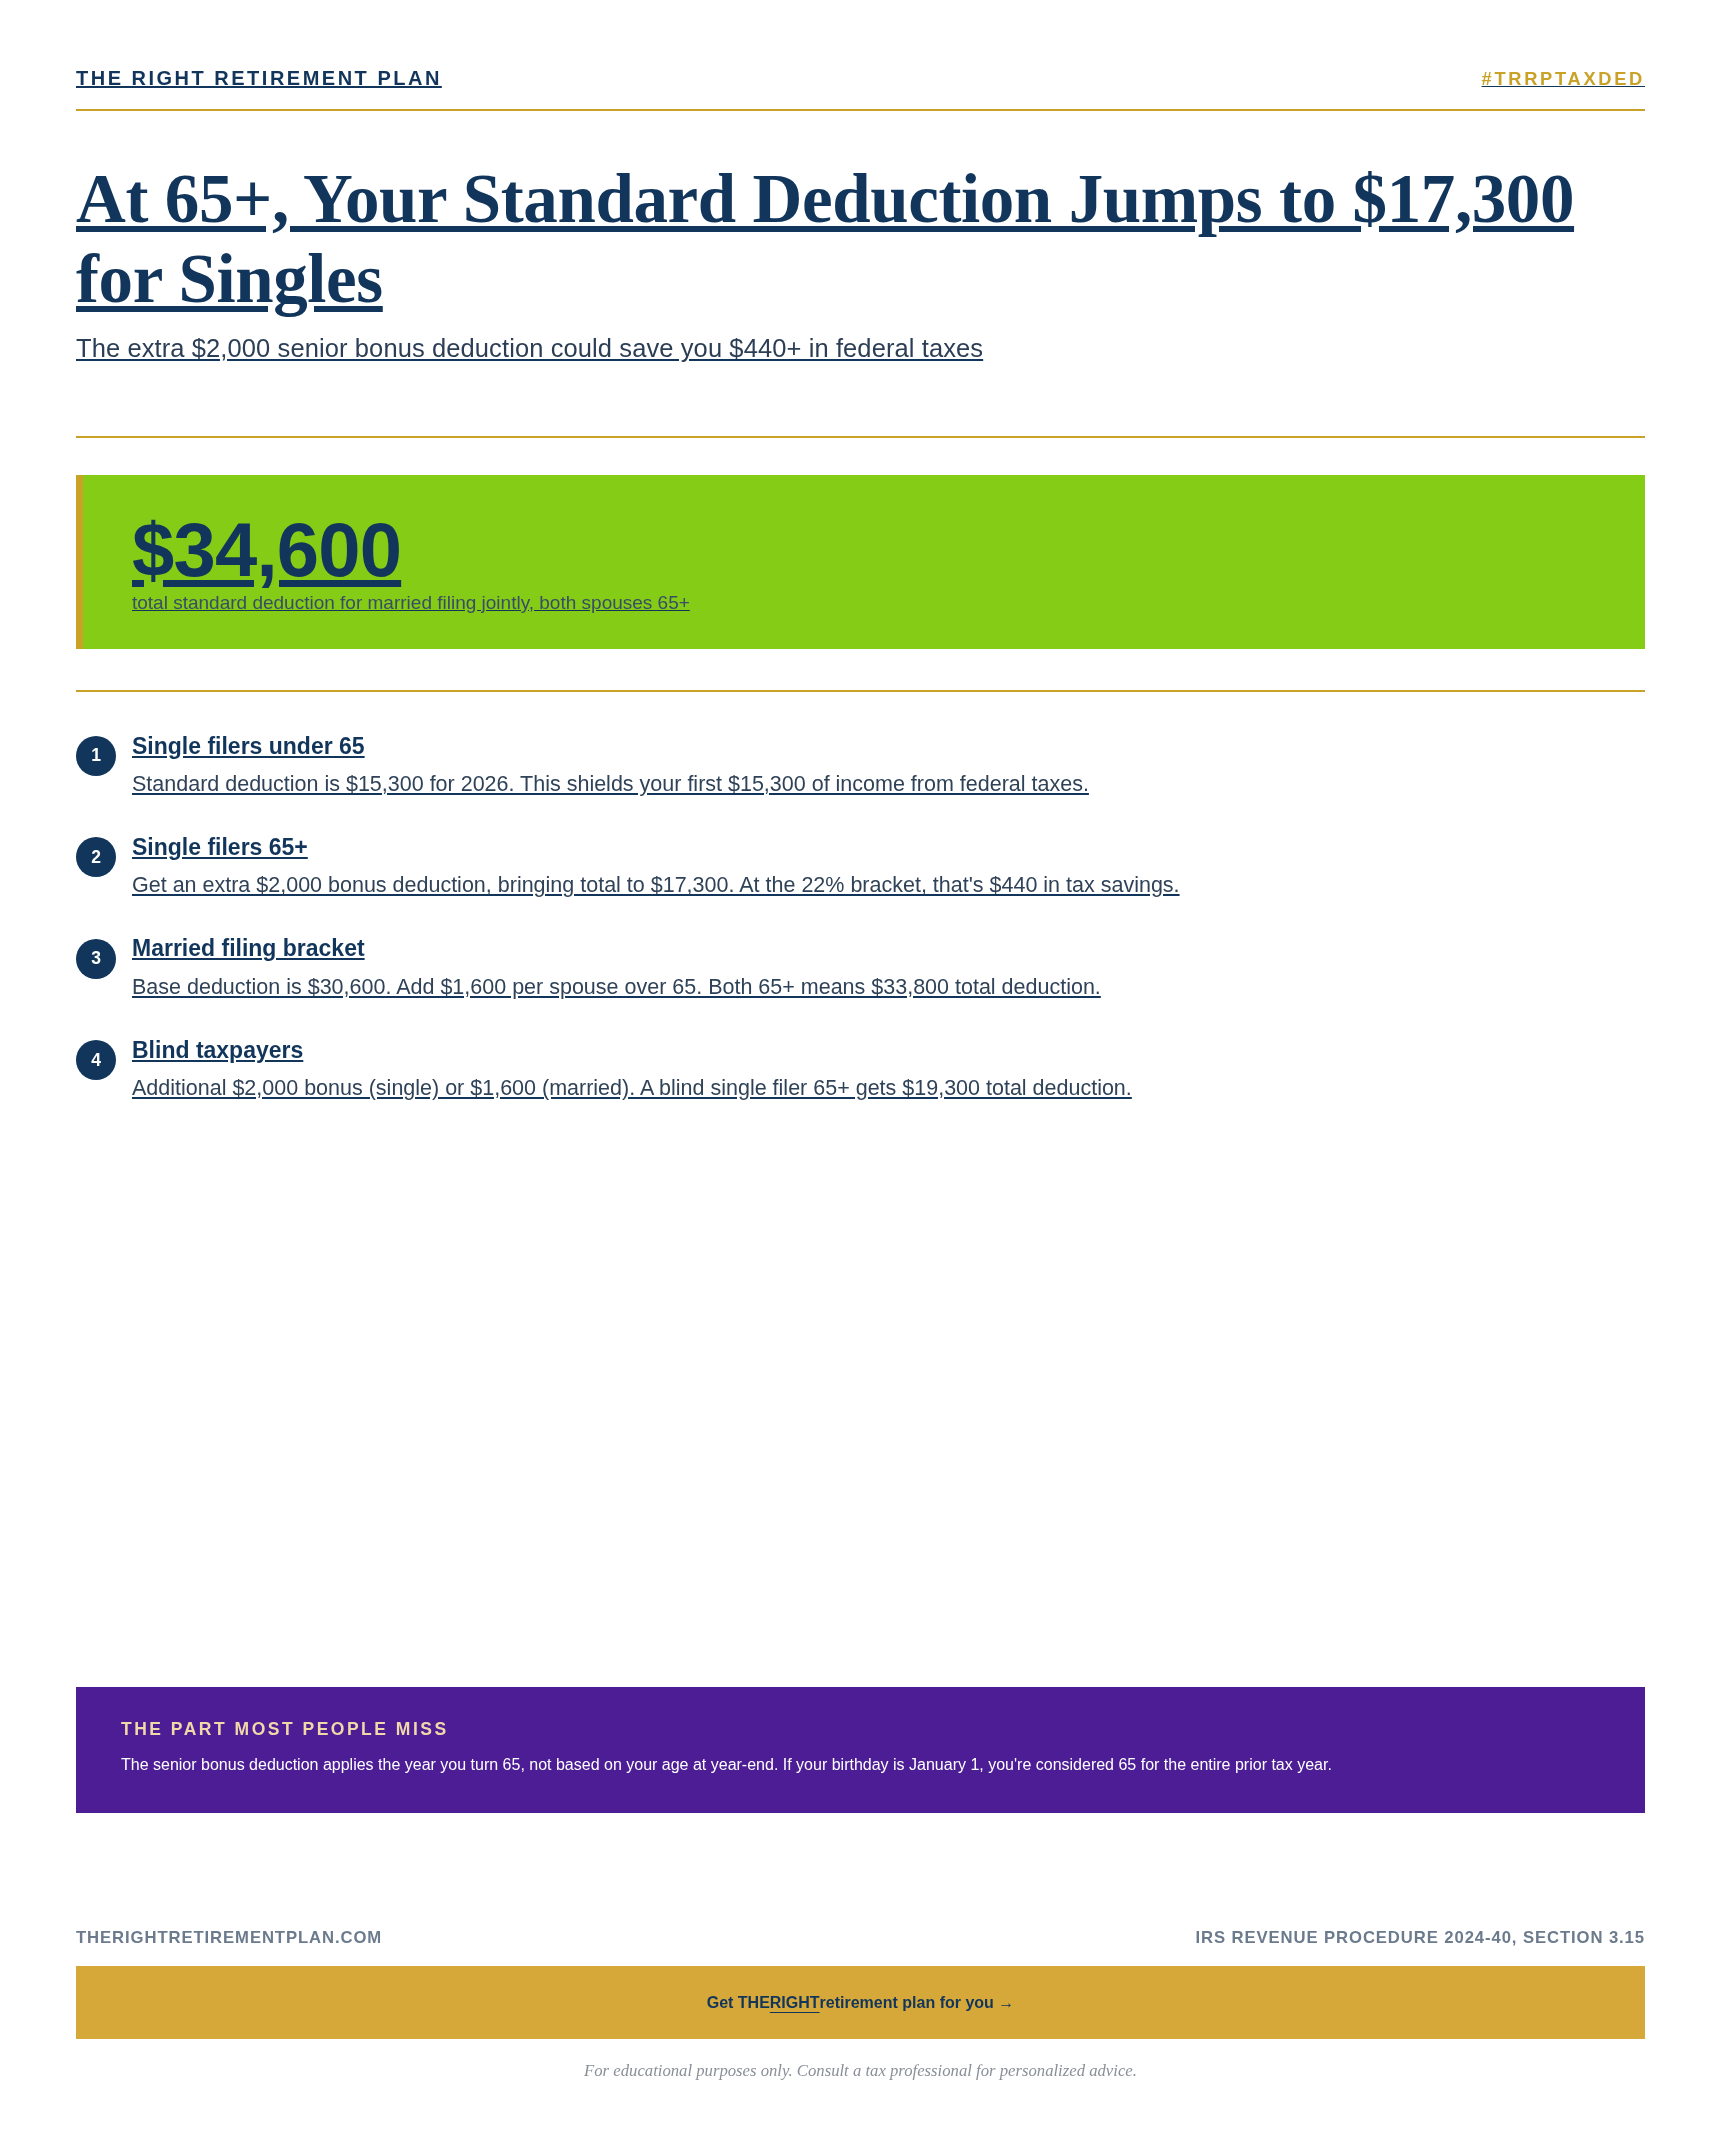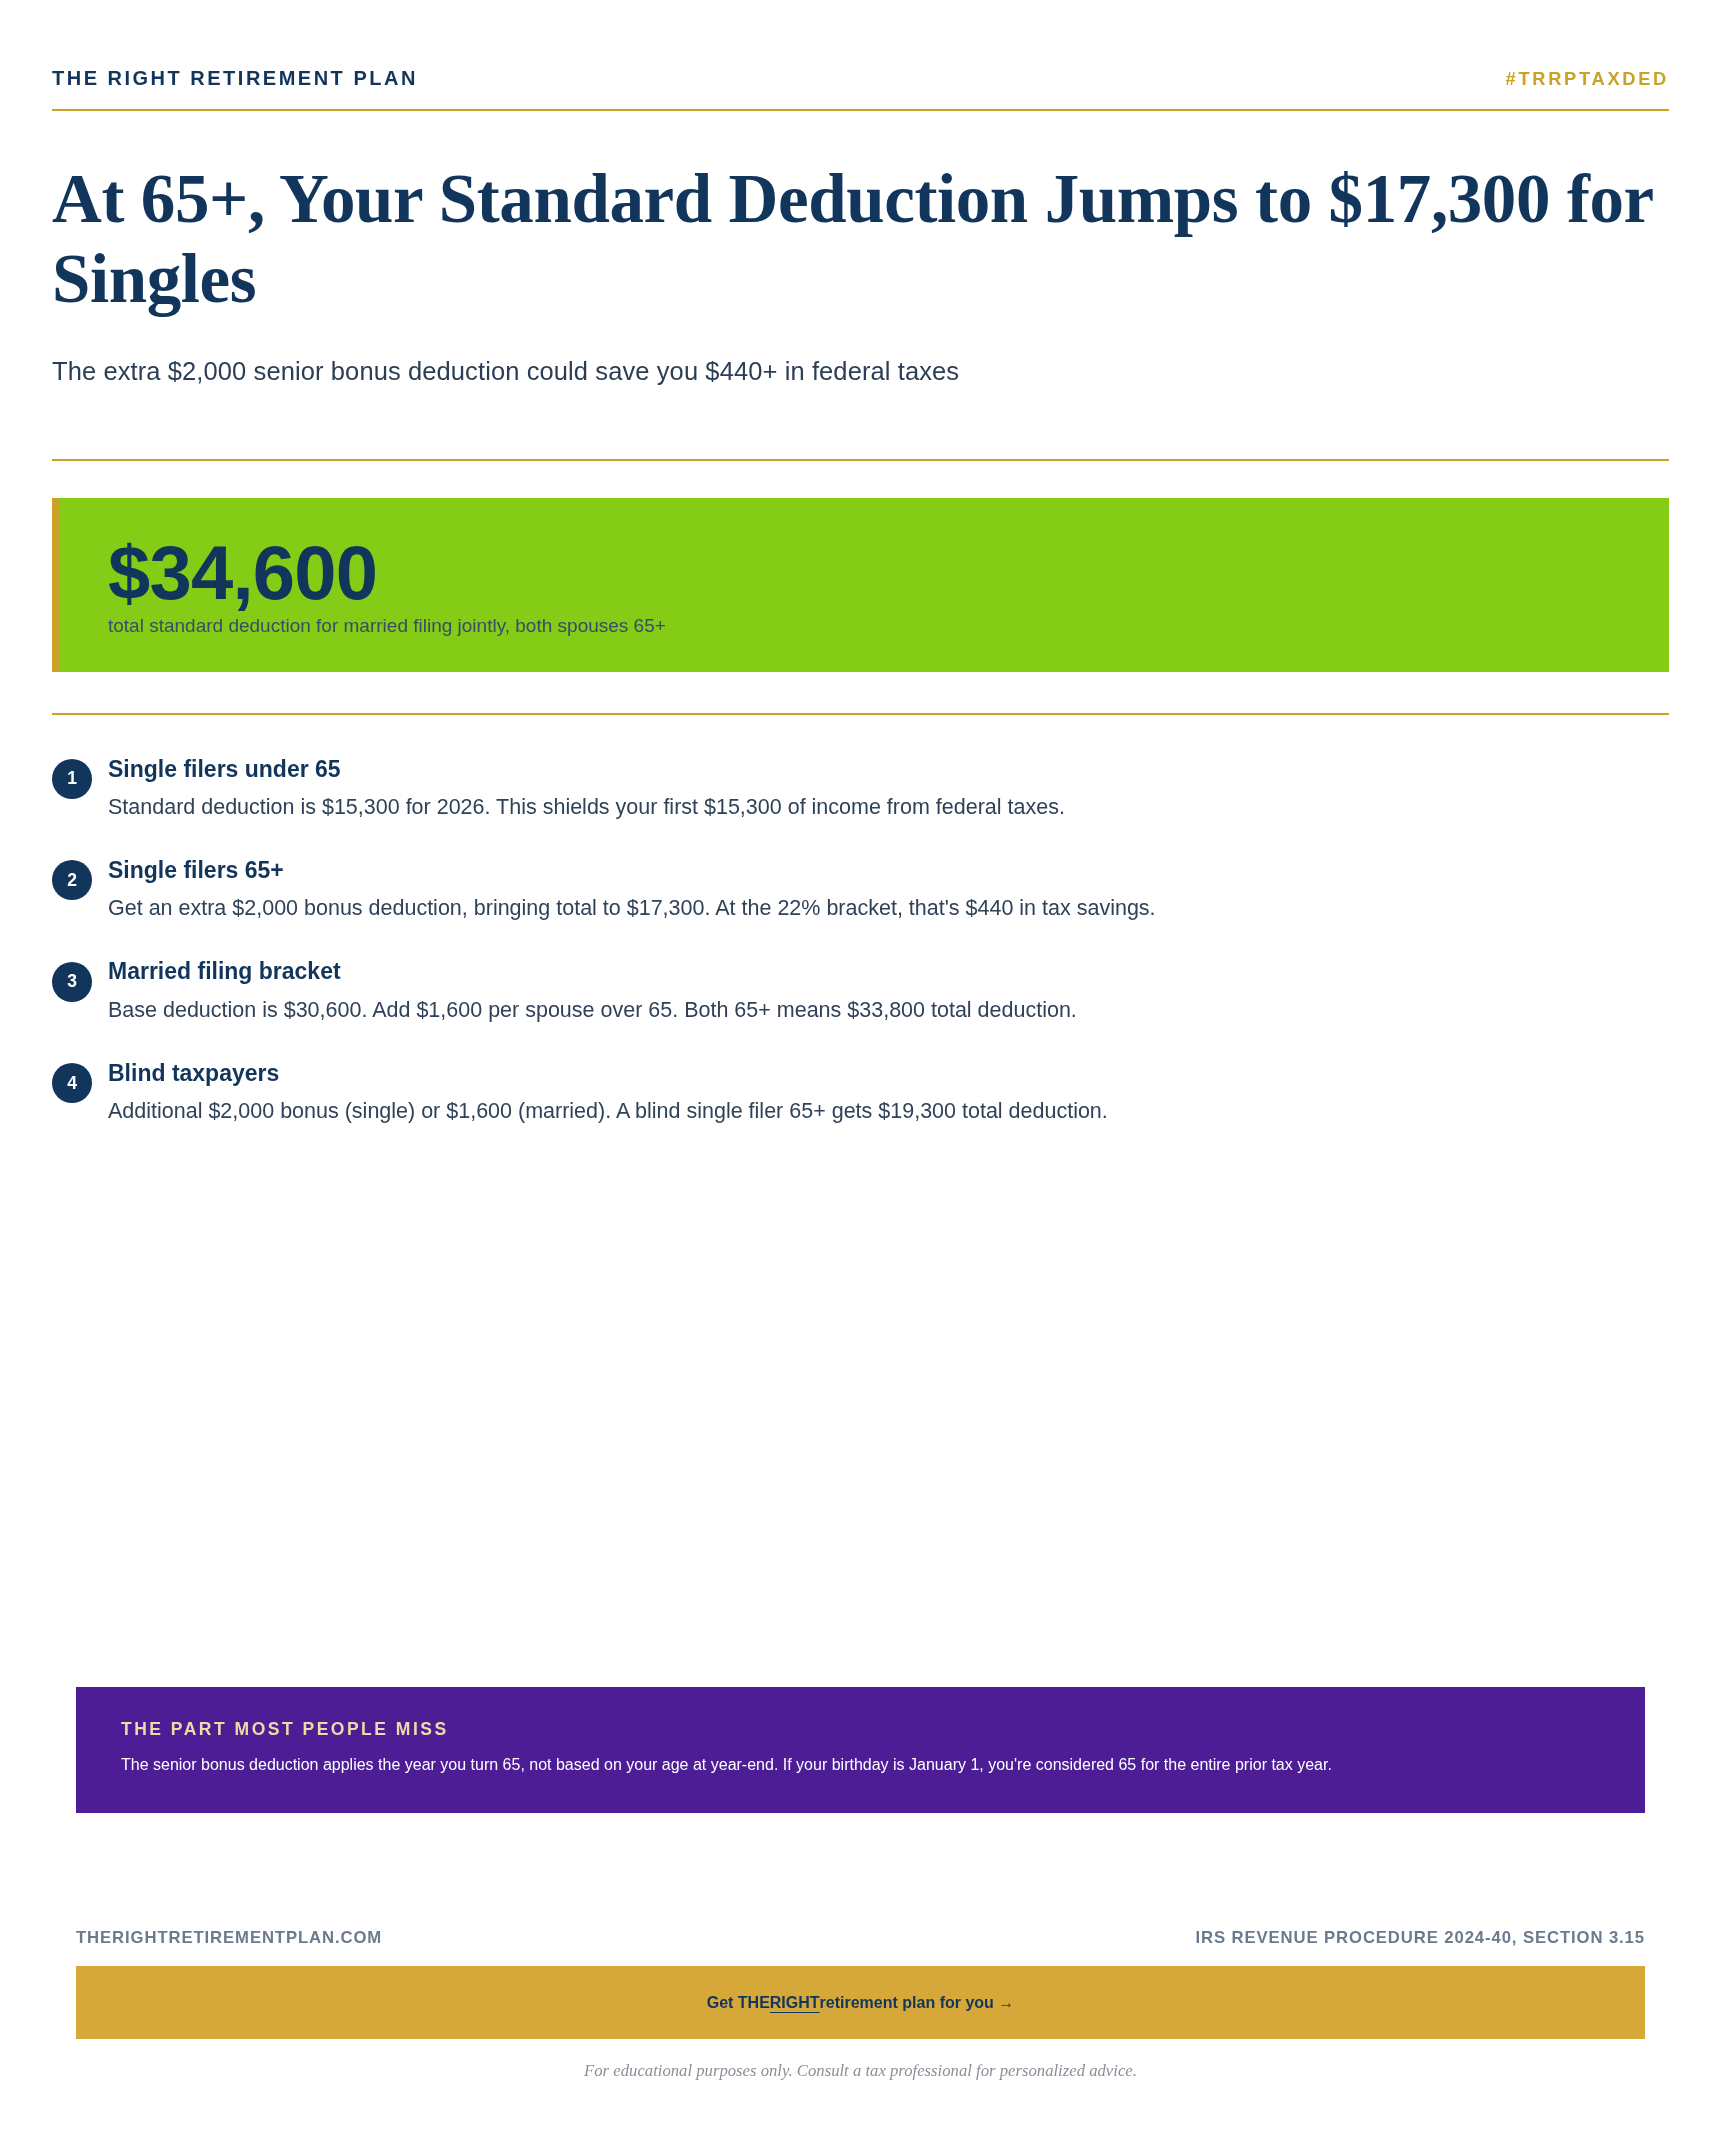--- a/index.html
+++ b/index.html
@@ -12,22 +12,23 @@
     height: 2151px;
     font-family: "Liberation Sans", sans-serif;
     color: #12355b;
     -webkit-font-smoothing: antialiased;
   }
   .page {
     position: relative;
     width: 1721px;
     height: 2090px;
     box-sizing: border-box;
-    padding: 0 52px;
+    padding: 0 76px;
     background: #ffffff;
+    text-decoration: underline;
   }
 
   
   .header {
     display: flex;
     align-items: center;
     justify-content: space-between;
     padding-top: 67px;
     padding-bottom: 19px;
   }
@@ -61,21 +62,21 @@
     font-size: 69px;
     line-height: 1.16;
     font-weight: bold;
     color: #12355b;
     margin: 0;
     letter-spacing: -0.4px;
   }
   .subhead {
     font-size: 25.5px;
     color: #2c3e55;
-    margin-top: 38px;
+    margin-top: 15px;
     letter-spacing: 0.1px;
   }
   .title-rule-wrap {
     padding-top: 73px;
   }
 
   
   .stat-panel {
     margin-top: 37px;
     background: #84cc16;

